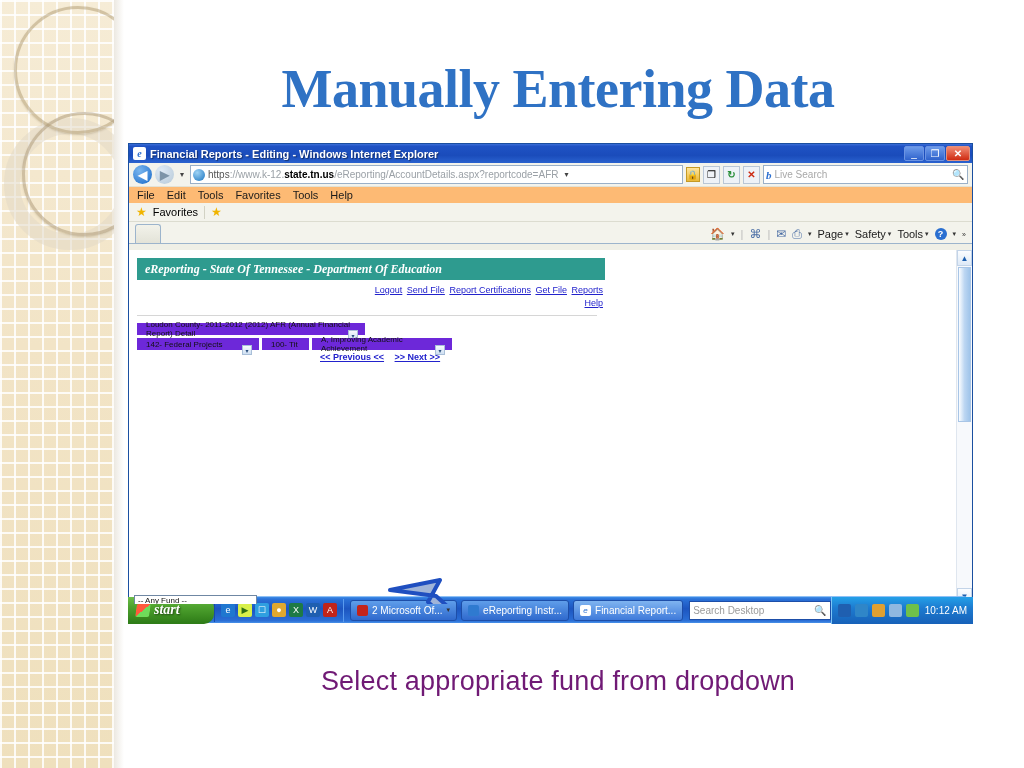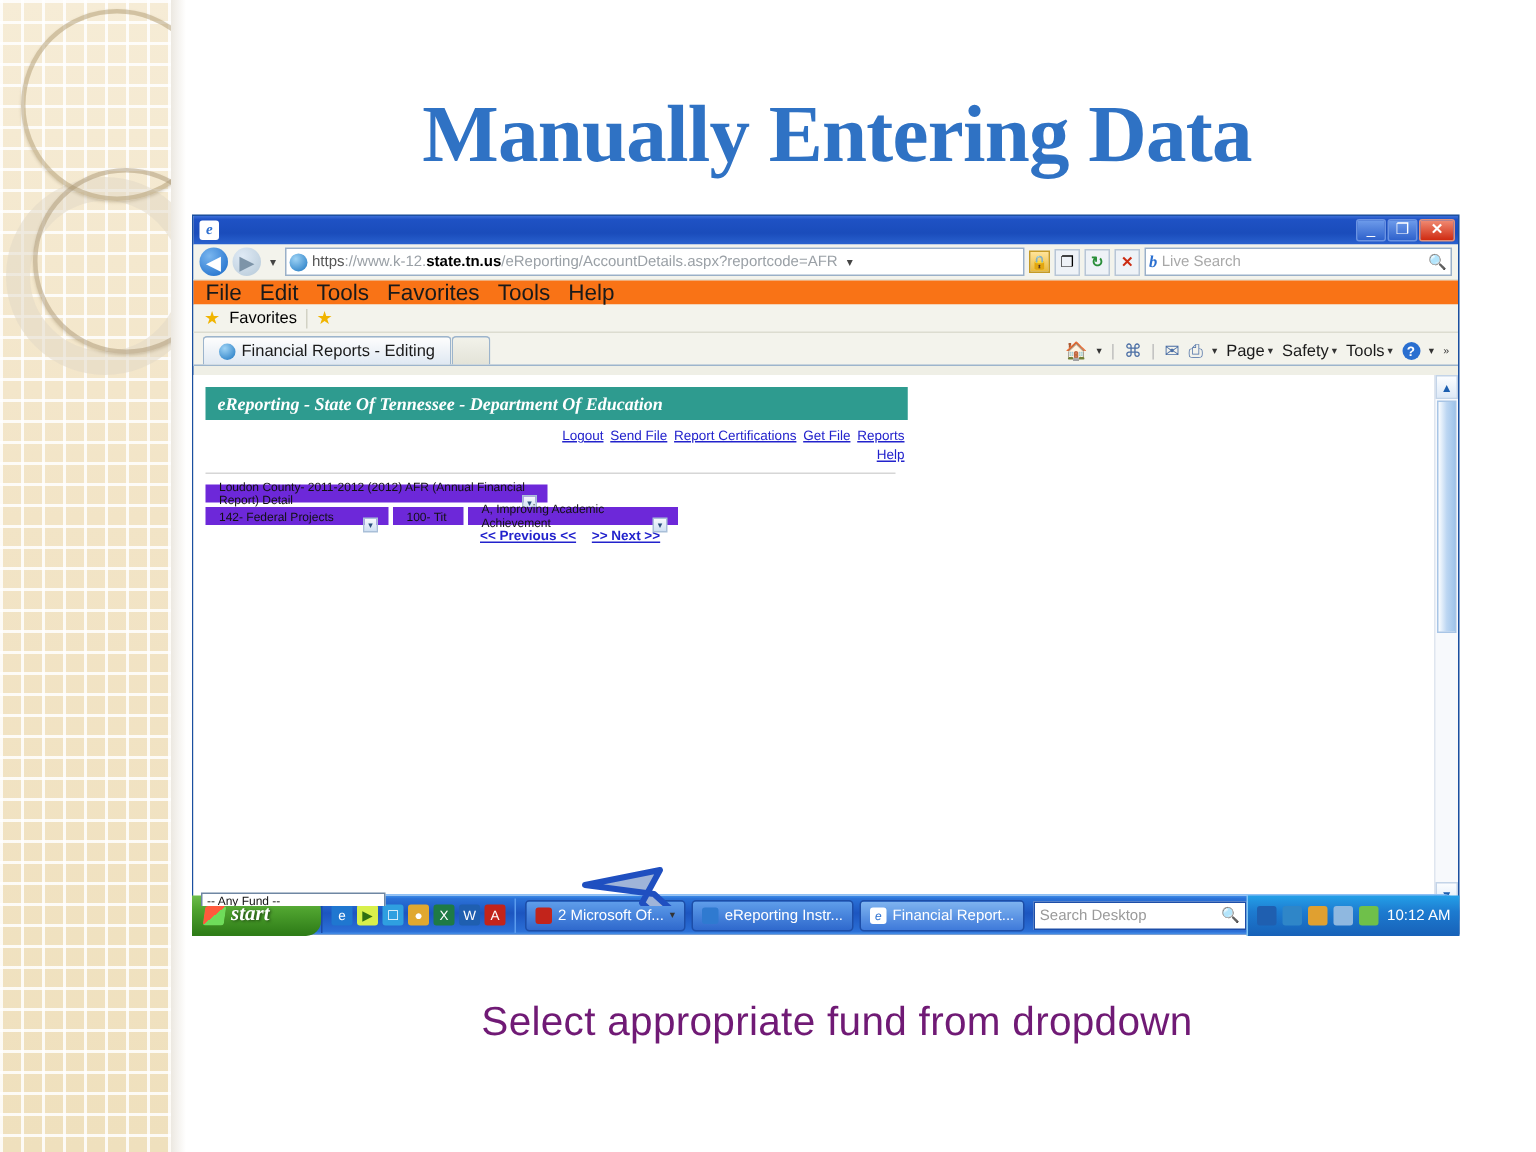--- a/index.html
+++ b/index.html
@@ -100,22 +100,22 @@
     border:1px solid #c59a25; display:flex;align-items:center;justify-content:center;
     font-size:9px; color:#6b4e00; flex:0 0 auto;}
   #searchbox { width:205px; height:19px; background:#fff; border:1px solid #9ab0c8;
     display:flex; align-items:center; padding:0 2px; gap:3px; flex:0 0 auto; }
   #searchbox .slogo { color:#2a6fd0; font-weight:bold; font-size:11px;
     font-family:"Liberation Serif", serif; font-style:italic; }
   #searchbox .sph { color:#a8a8a8; font-size:10px; flex:1; }
   #searchbox .sgo { color:#2a6fd0; font-size:10px; }
 
   
-  #menubar { height:16px; background:#f97316; display:flex; align-items:center;
-    gap:12px; padding:0 8px; font-size:15px; color:#1a1a1a; }
+  #menubar { height:16px; background:#fdba74; display:flex; align-items:center;
+    gap:12px; padding:0 8px; font-size:11px; color:#1a1a1a; }
   
   #favbar { height:19px; background:#f3f3ec; display:flex; align-items:center;
     gap:6px; padding:0 7px; border-bottom:1px solid #dcdcd0; font-size:11px; }
   .star { color:#f0b400; font-size:12px; }
   #favbar .sep { width:1px; height:13px; background:#d2d2c4; }
 
   
   #tabrow { height:22px; background:#f3f3ec; display:flex; align-items:flex-end;
     padding:0 6px; position:relative; border-bottom:1px solid #9cb4cc; }
   .tab { height:19px; display:flex; align-items:center; gap:4px; padding:0 10px;
@@ -244,20 +244,21 @@
 </div>
 <div id="band-edge"></div>
 
 <div id="slide-title">Manually Entering Data</div>
 <div id="slide-caption">Select appropriate fund from dropdown</div>
 
 <div id="ie-window">
 
   <div id="titlebar">
     <div class="tb-icon">e</div>
+    <div class="tb-text">Financial Reports - Editing - Windows Internet Explorer</div>
     <div class="tb-spacer"></div>
     <div class="winbtn">_</div>
     <div class="winbtn">❐</div>
     <div class="winbtn close">✕</div>
   </div>
 
   <div id="addrbar">
     <div class="navcircle back">◀</div>
     <div class="navcircle fwd">▶</div>
     <div class="navcaret">▾</div>
@@ -287,24 +288,20 @@
   </div>
 
   <div id="favbar">
     <span class="star">★</span>
     <span>Favorites</span>
     <span class="sep"></span>
     <span class="star">★</span>
   </div>
 
   <div id="tabrow">
-    <div class="tab">
-      <span class="tabico"></span>
-      <span>Financial Reports - Editing</span>
-    </div>
     <div class="tab newtab"></div>
     <div id="cmdbar">
       <span class="cb-ico">🏠</span>
       <span class="caretdn">▾</span>
       <span class="cb-sep">|</span>
       <span class="cb-ico">⌘</span>
       <span class="cb-sep">|</span>
       <span class="cb-ico">✉</span>
       <span class="cb-ico">⎙</span>
       <span class="caretdn">▾</span>

